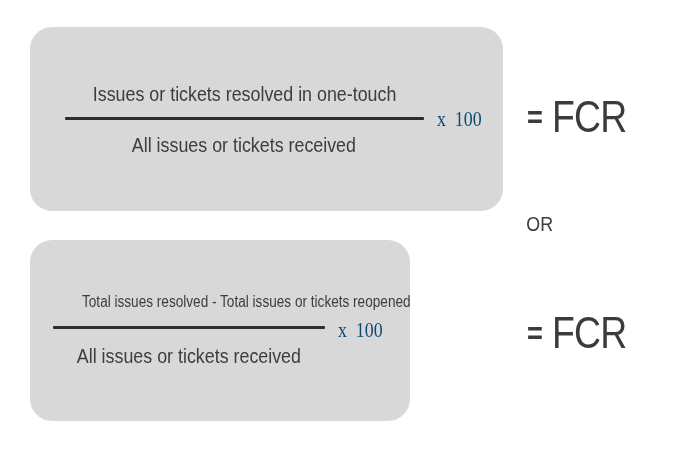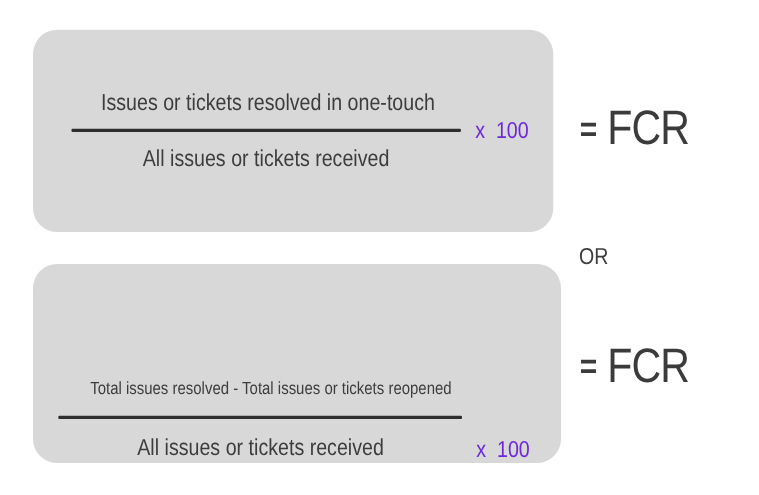--- a/index.html
+++ b/index.html
@@ -27,25 +27,24 @@
     left: 30px;
     top: 27px;
     width: 473px;
     height: 184px;
     padding: 0 14px 0 35px;
     box-sizing: border-box;
   }
   .row-2 .formula-box {
     left: 30px;
     top: 240px;
-    width: 480px;
+    width: 380px;
     height: 181px;
     padding: 0 20px 0 23px;
     box-sizing: border-box;
-    align-items: flex-end;
   }
   .fraction {
     flex: 1 1 auto;
     min-width: 0;
     text-align: center;
   }
   .numerator, .denominator {
     font-size: 21px;
     line-height: 26px;
     white-space: nowrap;
@@ -66,21 +65,22 @@
     background: #2d2d2d;
     border-radius: 1px;
   }
   .row-1 .frac-line { margin: 10px 0 12px 0; }
   .row-2 .frac-line { margin: 14px 0 14px 0; }
   .multiplier {
     flex: 0 0 auto;
     margin-left: 13px;
     font-size: 21px;
     white-space: pre;
-    color: #6d28d9;
+    color: #0c4a6e;
+    font-family: Liberation Serif, serif;
   }
   .multiplier .ctext { transform-origin: 0 50%; }
   .result {
     position: absolute;
     left: 527px;
     display: flex;
     align-items: center;
     height: 64px;
   }
   .row-1 .result { top: 85px; }
@@ -95,21 +95,21 @@
   .fcr {
     font-size: 44px;
     font-weight: 400;
     letter-spacing: -1px;
     color: #3b3b3b;
     line-height: 1;
   }
   .or-label {
     position: absolute;
     left: 524px;
-    top: 222px;
+    top: 212px;
     font-size: 21px;
     font-weight: 400;
     color: #3d3d3d;
   }
 </style>
 </head>
 <body>
 
 <div class="canvas">
 

